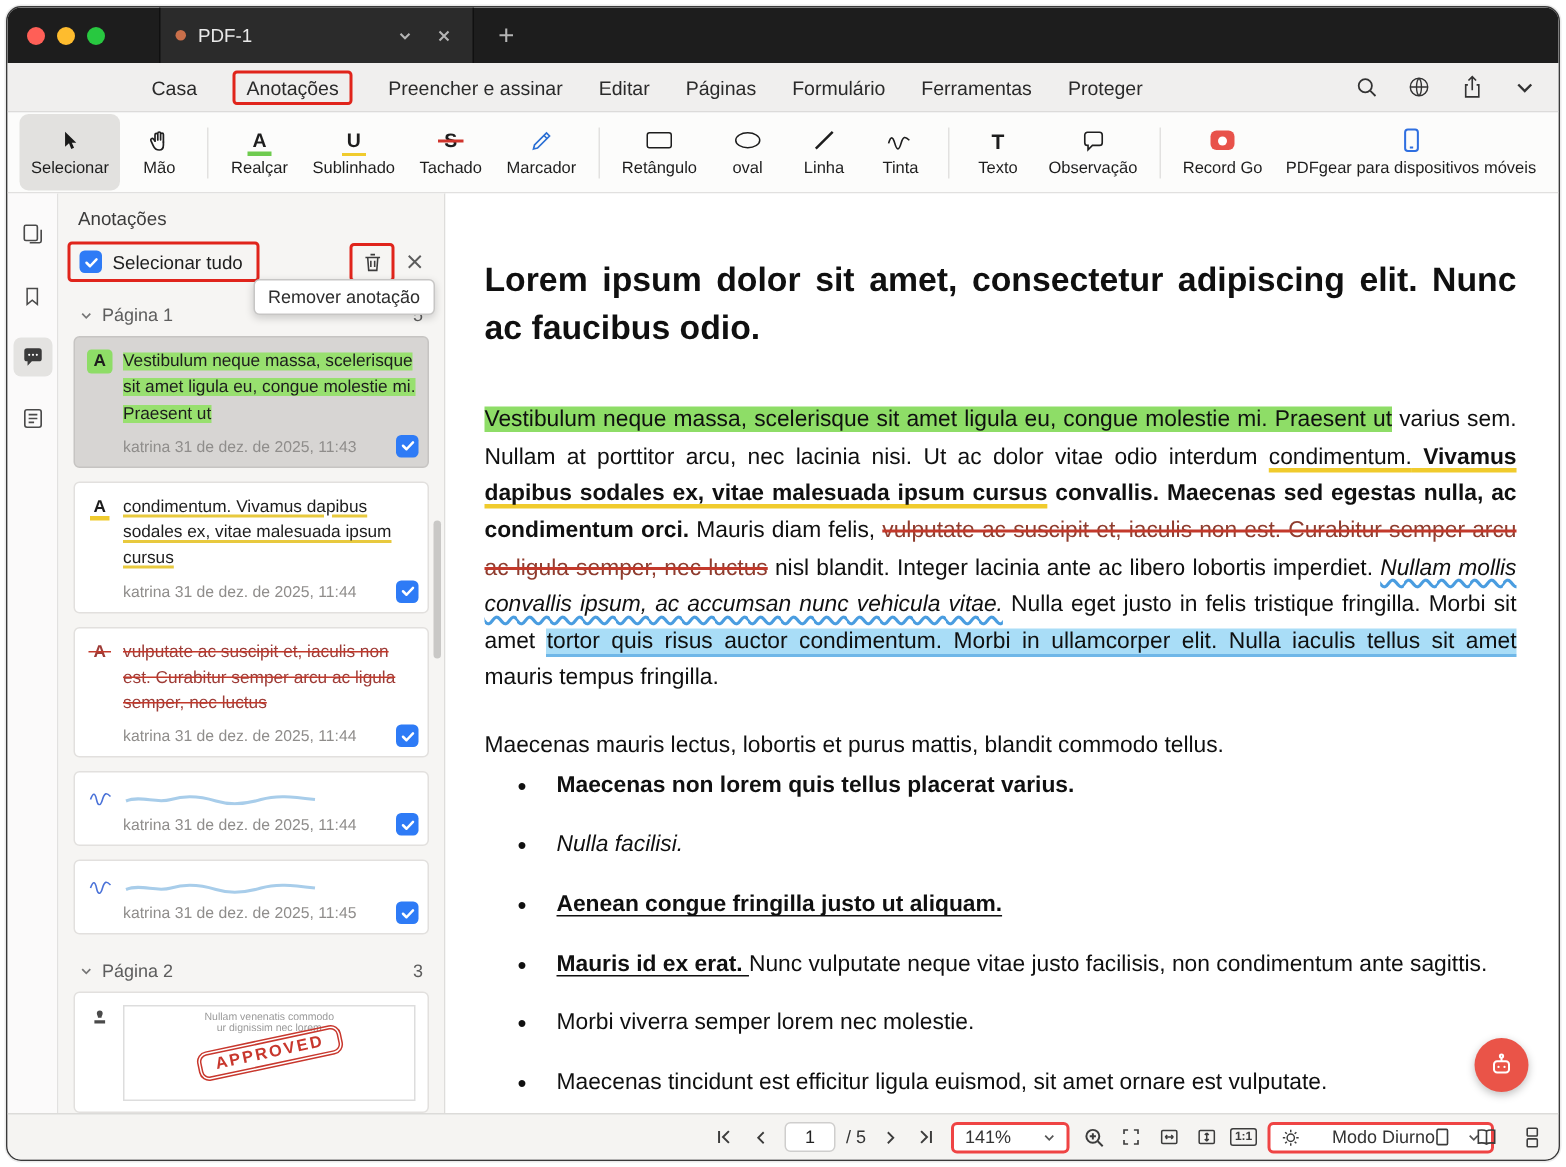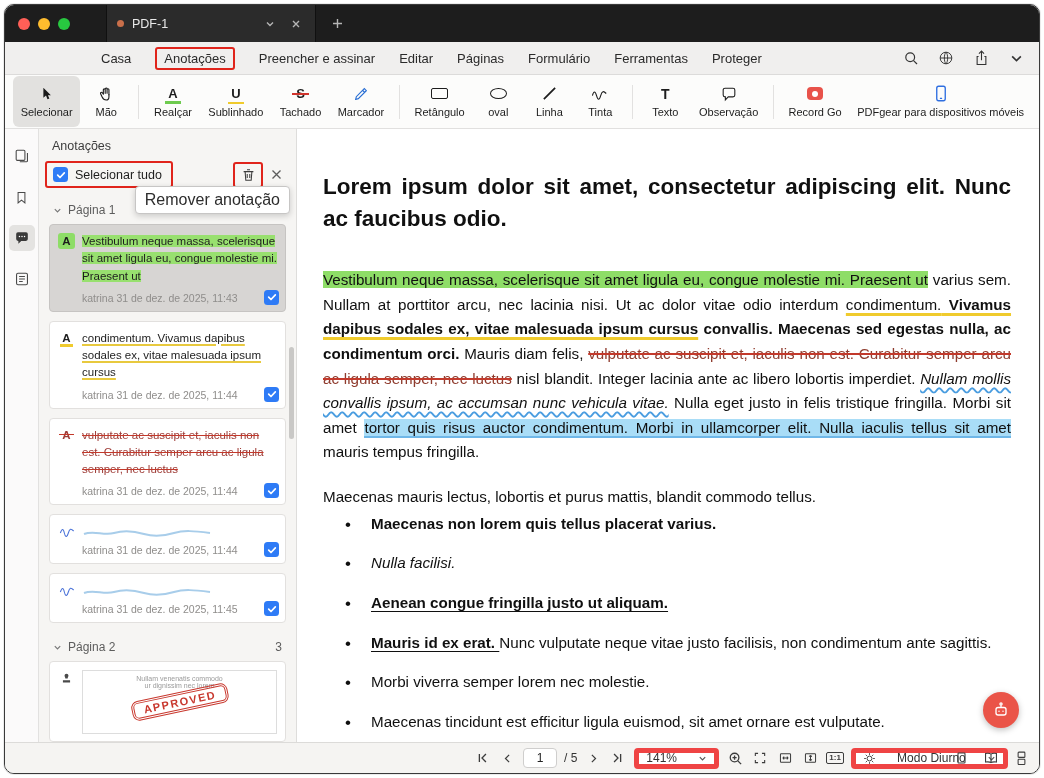--- a/index.html
+++ b/index.html
@@ -57,21 +57,21 @@
   
   .panel { width:258px; background:#f6f5f3; border-right:1px solid #dedddb; position:relative; flex:0 0 auto; overflow:hidden; }
   .panel-title { padding:10px 13px 5px; font-size:12.5px; color:#3c3c3c; }
   .panel-controls { display:flex; align-items:center; padding:3px 8px 7px 6px; }
   .selall-box { border:2px solid #e0241b; border-radius:3px; padding:4px 9px 4px 6px; display:inline-flex; align-items:center; gap:7px; }
   .selall-label { font-size:12.5px; color:#1e1e1e; }
   .trash-box { border:2px solid #e0241b; border-radius:3px; padding:2px 4px; display:inline-flex; align-items:center; margin-left:auto; }
   .panel-x { margin:0 6px 0 8px; display:inline-flex; }
   .checkbox { width:15px; height:15px; border-radius:3.5px; background:#2e7bf6; display:inline-flex; align-items:center; justify-content:center; flex:0 0 auto; }
   .tooltip { position:absolute; top:57px; right:6px; z-index:20; background:#fff; border:1px solid #c7c6c5; border-radius:4px;
-             padding:4px 9px; font-size:16px; color:#2d2d2d; box-shadow:0 2px 6px rgba(0,0,0,.18); white-space:nowrap; }
+             padding:4px 9px; font-size:12px; color:#2d2d2d; box-shadow:0 2px 6px rgba(0,0,0,.18); white-space:nowrap; }
   .section-hd { display:flex; align-items:center; gap:6px; padding:8px 14px 7px; font-size:12px; color:#5d5d5d; }
   .section-count { margin-left:auto; color:#5d5d5d; }
   .card { position:relative; display:flex; gap:7px; background:#fff; border:1px solid #e2e0de; border-radius:4px;
           margin:0 10px 9px; padding:8px 8px 7px; }
   .card.selected { background:#d7d5d3; border-color:#c6c4c2; }
   .badge { width:17px; height:16px; flex:0 0 17px; display:flex; align-items:center; justify-content:center;
            font-weight:700; font-size:11.5px; color:#1d1d1d; position:relative; }
   .badge-hl { background:#8edd67; border-radius:3px; }
   .badge-hl::before{content:"A"} .badge-ul::before{content:"A"} .badge-st::before{content:"A";color:#9e3b36}
   .badge-ul::after { content:""; position:absolute; left:2px; right:2px; bottom:-1px; height:2.5px; background:#f0cb2d; }
@@ -112,21 +112,21 @@
          display:flex; align-items:center; justify-content:center; box-shadow:0 2px 6px rgba(0,0,0,.25); }
 
   
   .statusbar { height:31px; background:#f5f4f2; border-top:1px solid #dcdbd9; position:relative; flex:0 0 auto;
                font-size:12px; color:#333; }
   .sb-controls { position:absolute; left:468px; top:0; height:100%; display:flex; align-items:center; gap:7px; }
   .sb-right { position:absolute; right:9px; top:0; height:100%; display:flex; align-items:center; gap:12px; }
   .sb-btn { display:inline-flex; align-items:center; justify-content:center; width:18px; height:18px; }
   .page-input { width:34px; height:20px; border:1px solid #cfcecd; border-radius:4px; background:#fff; text-align:center;
                 font-size:12px; font-family:inherit; color:#222; }
-  .zoom-box,.mode-box { height:21px; border:5px solid #ef4444; border-radius:4px; background:#fff; display:inline-flex;
+  .zoom-box,.mode-box { height:21px; border:2px solid #ef4444; border-radius:4px; background:#fff; display:inline-flex;
                         align-items:center; gap:21px; padding:0 7px; }
   .ic11 { border:1.3px solid #3c3c3c; border-radius:2px; font-size:8px; font-weight:700; color:#3c3c3c; padding:1px 2px; line-height:1; }
   .ic11::before { content:"1:1"; }
 </style>
 </head>
 <body>
 
 <div class="window">
 
   <div class="titlebar">

